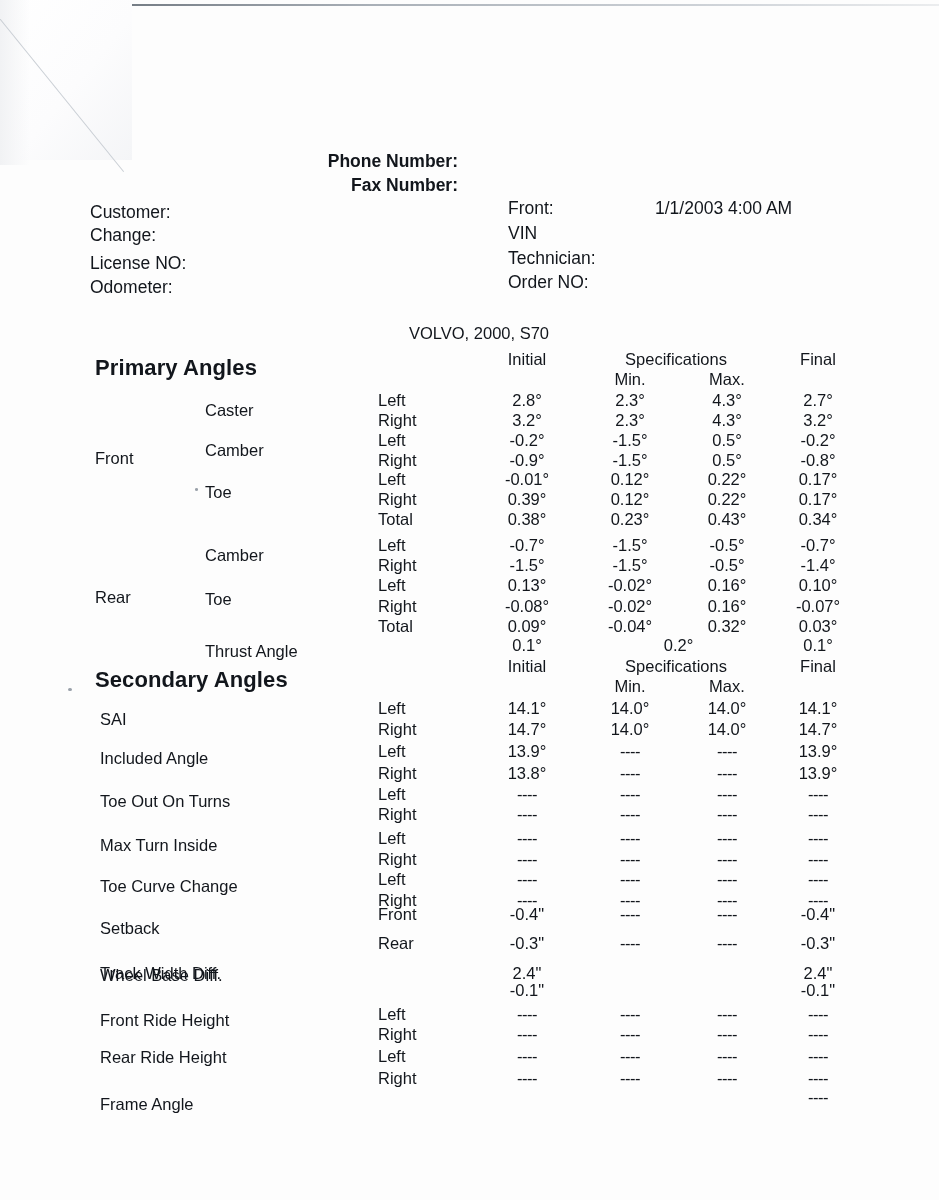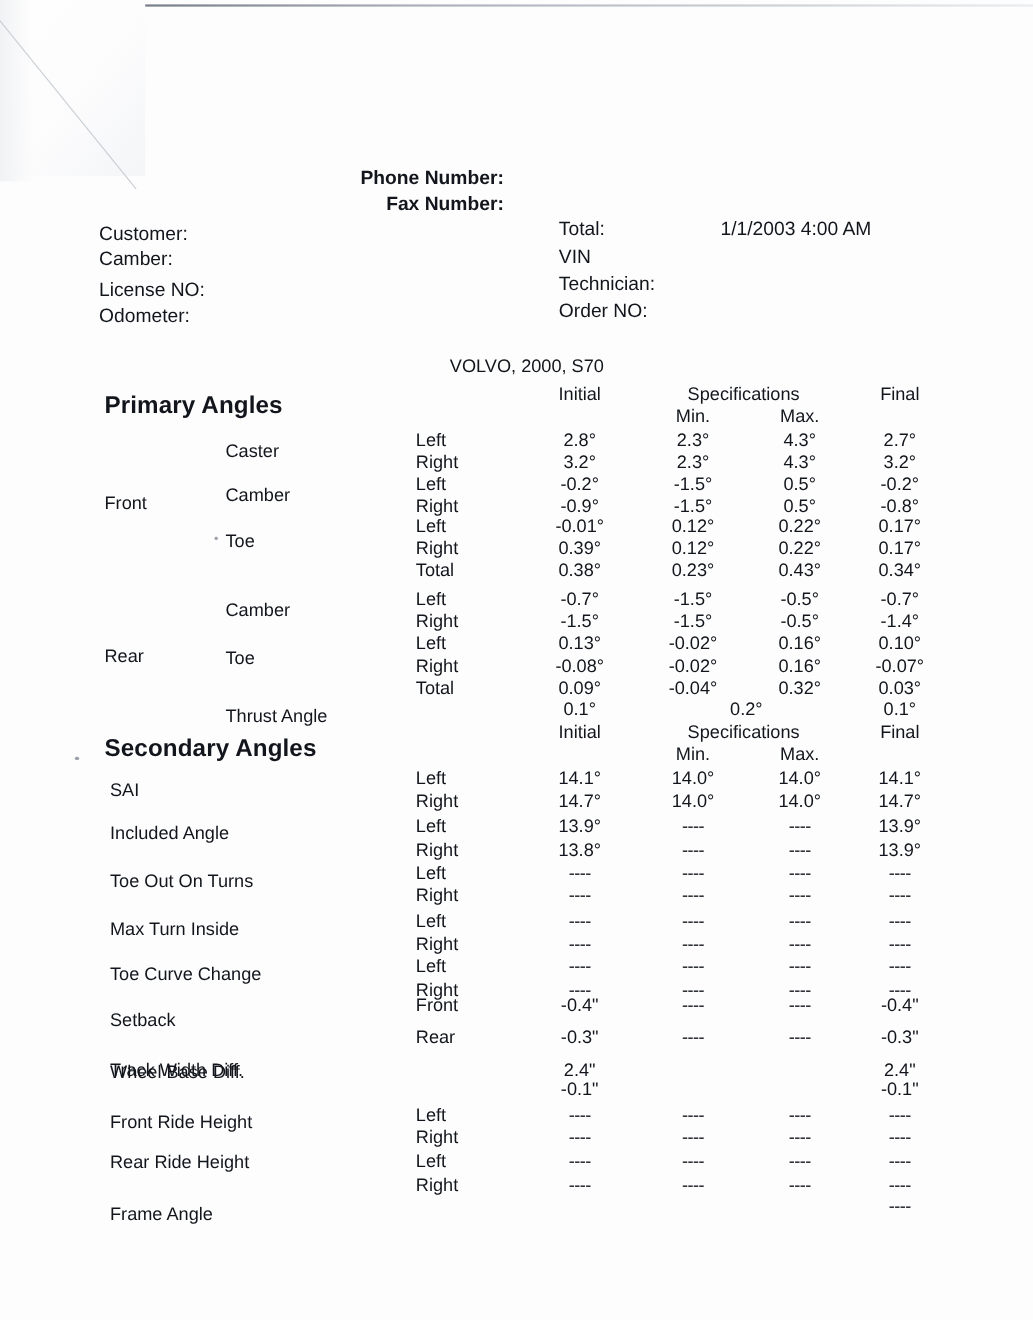--- a/index.html
+++ b/index.html
@@ -98,30 +98,30 @@
     <div class="corner-shadow"></div>
     <div class="corner-fold-edge"></div>
   </div>
   <div class="speck speck-toe"></div>
   <div class="speck speck-left"></div>
 
   <div class="t lbl-b r" style="left:458px; top:153px;">Phone Number:</div>
   <div class="t lbl-b r" style="left:458px; top:177px;">Fax Number:</div>
 
   <div class="t lbl" style="left:90px; top:204px;">Customer:</div>
-  <div class="t lbl" style="left:90px; top:227px;">Camber:</div>
+  <div class="t lbl" style="left:90px; top:227px;">Change:</div>
   <div class="t lbl" style="left:90px; top:255px;">License NO:</div>
   <div class="t lbl" style="left:90px; top:279px;">Odometer:</div>
 
   <div class="t lbl" style="left:252px; top:204px;"></div>
   <div class="t lbl" style="left:252px; top:227px;"></div>
   <div class="t lbl" style="left:252px; top:255px;"></div>
   <div class="t lbl" style="left:252px; top:279px;"></div>
 
-  <div class="t lbl" style="left:508px; top:200px;">Total:</div>
+  <div class="t lbl" style="left:508px; top:200px;">Front:</div>
   <div class="t lbl" style="left:508px; top:225px;">VIN</div>
   <div class="t lbl" style="left:508px; top:250px;">Technician:</div>
   <div class="t lbl" style="left:508px; top:274px;">Order NO:</div>
 
   <div class="t lbl" style="left:655px; top:200px;">1/1/2003  4:00 AM</div>
   <div class="t lbl" style="left:655px; top:225px;"></div>
   <div class="t lbl" style="left:655px; top:250px;"></div>
   <div class="t lbl" style="left:655px; top:274px;"></div>
 
   <div class="t subtitle c" style="left:479px; top:325px;">VOLVO, 2000, S70</div>

